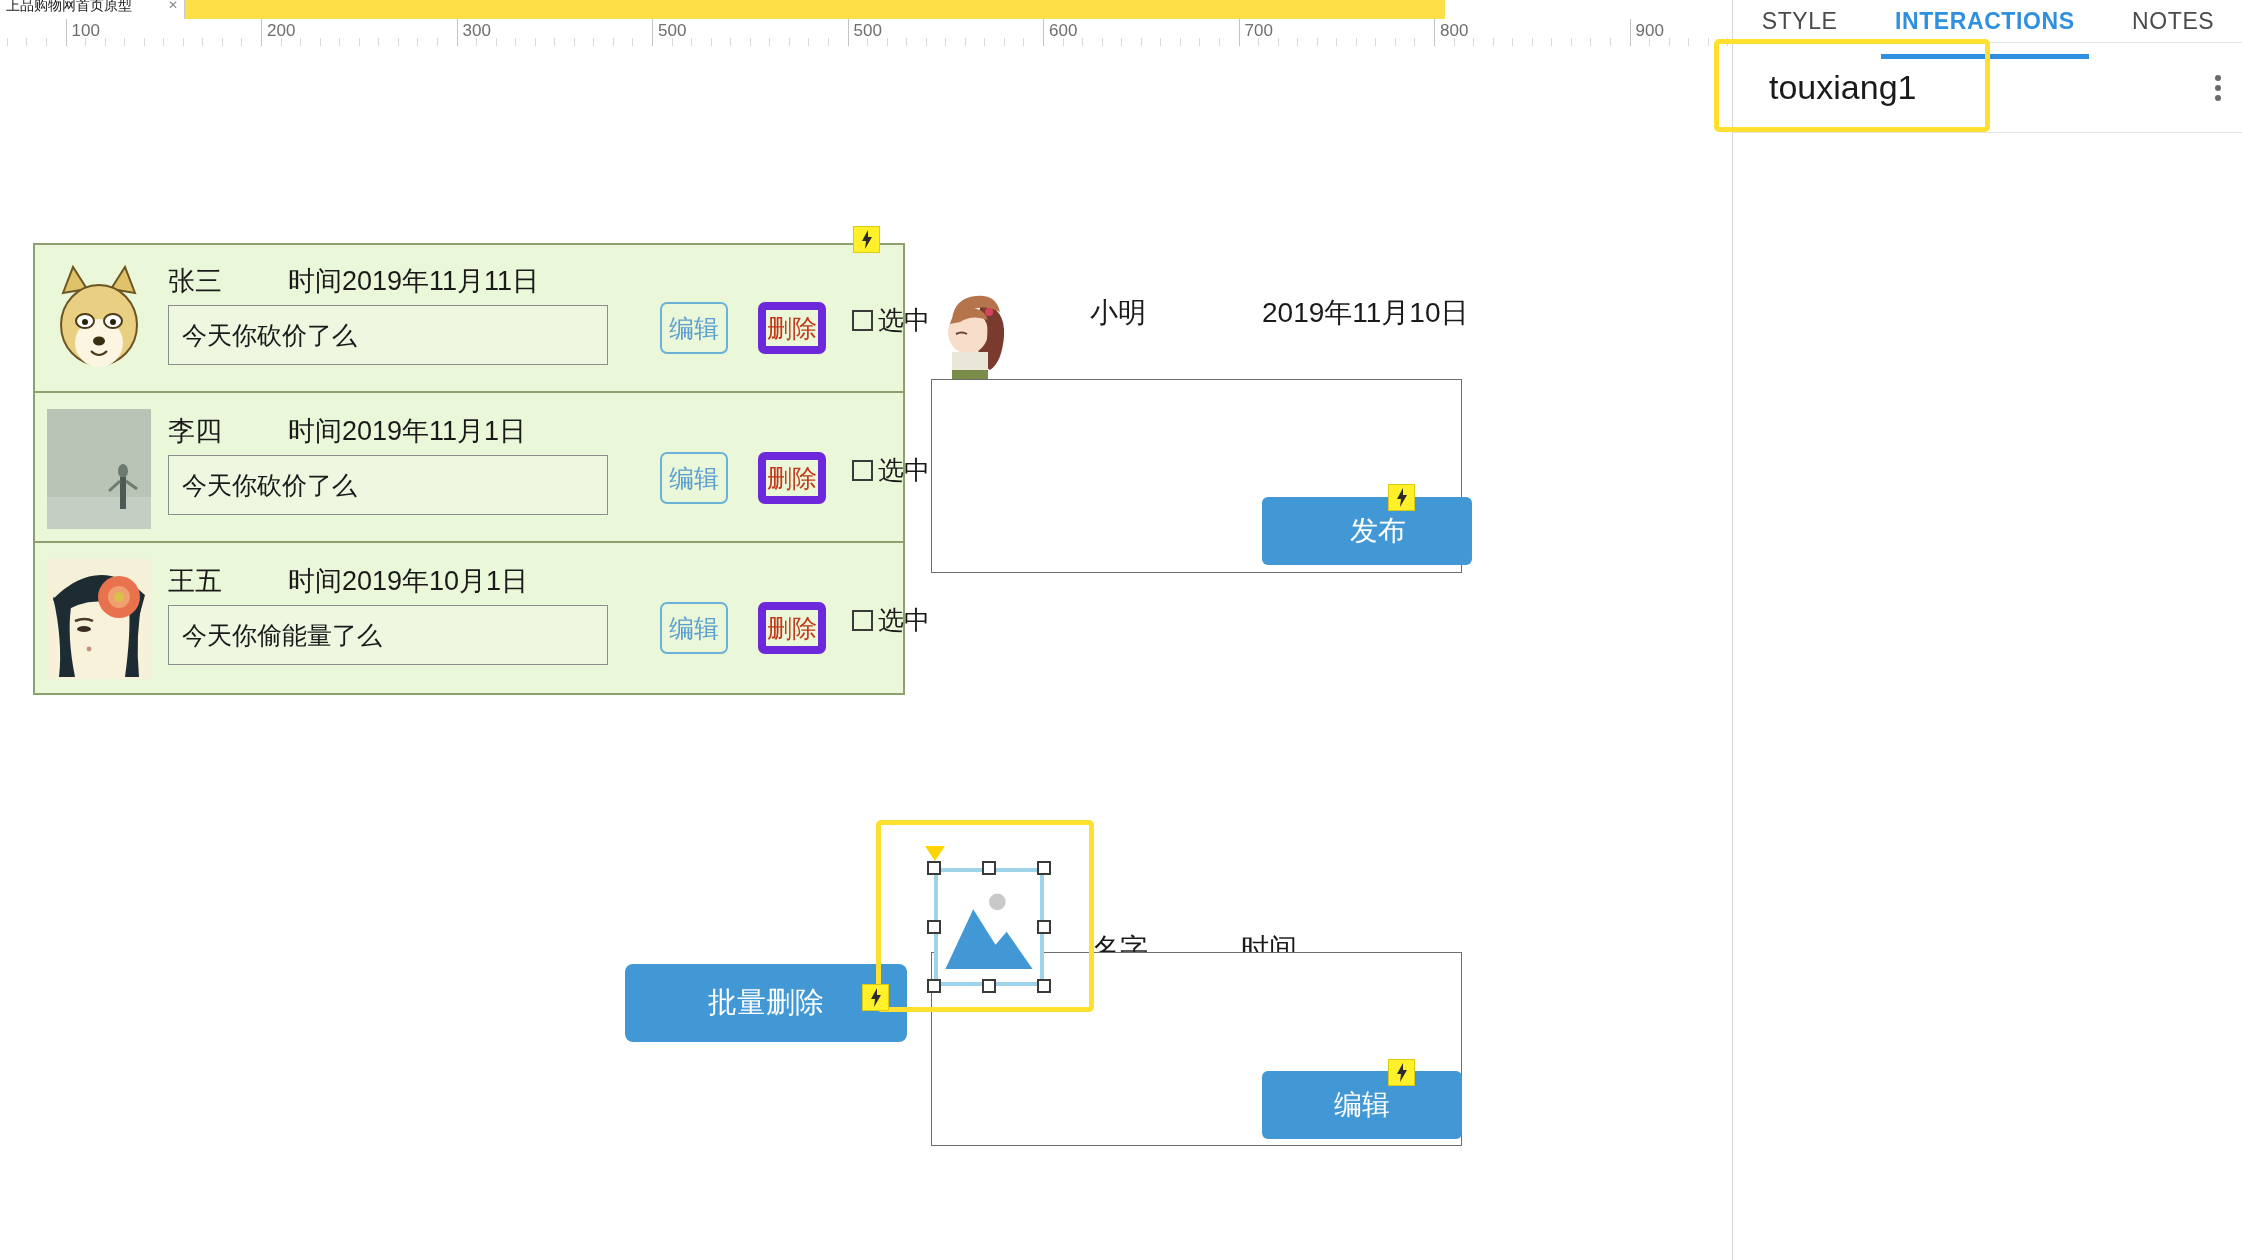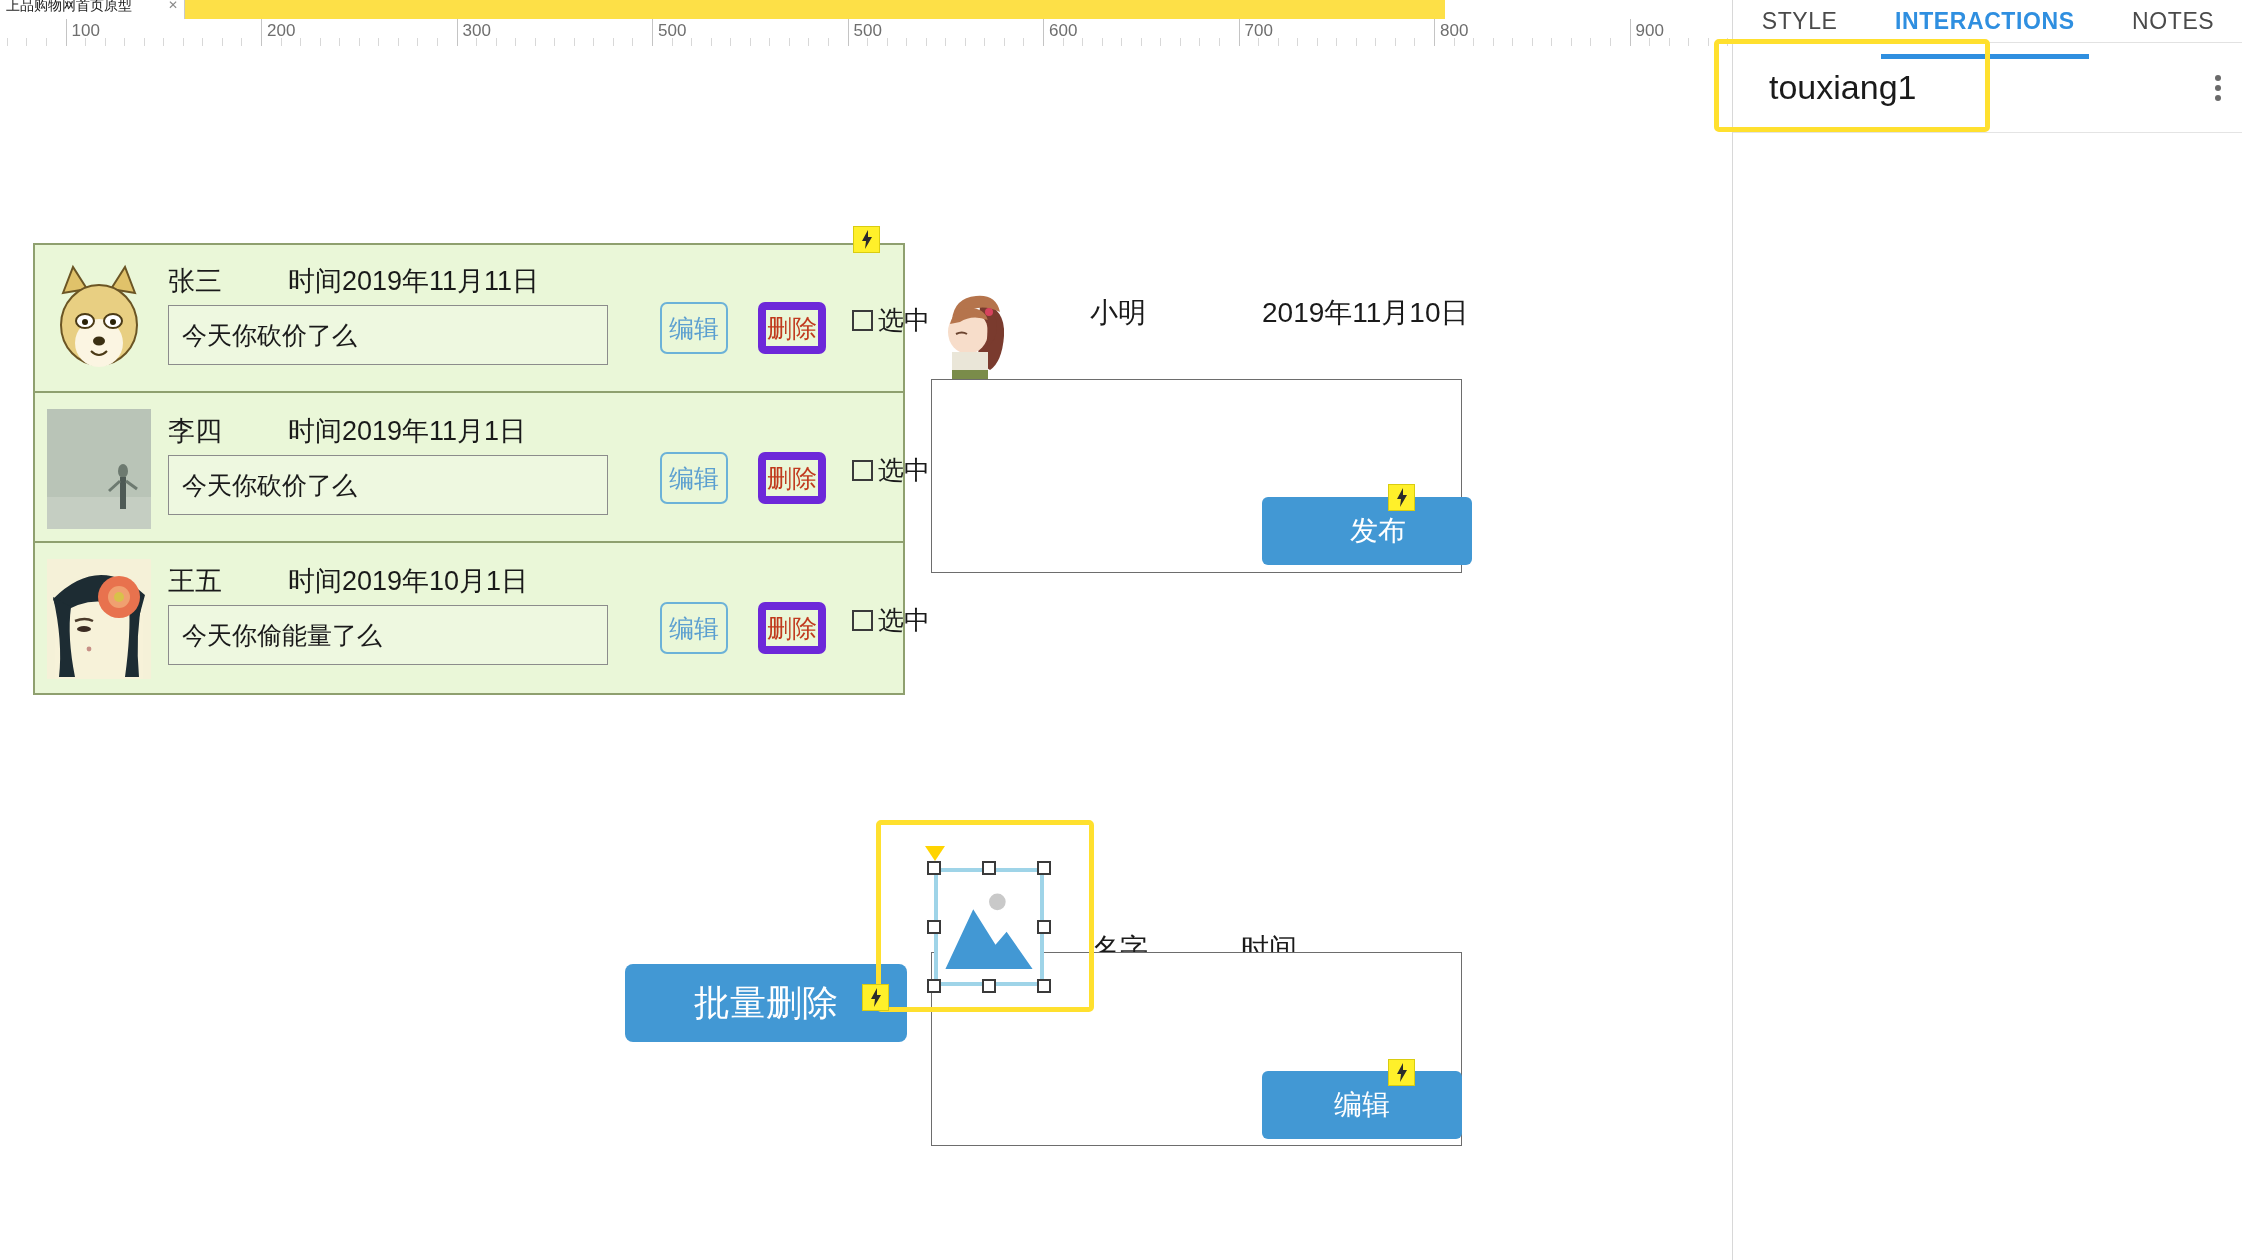--- a/index.html
+++ b/index.html
@@ -280,21 +280,21 @@
     font-size: 28px;
   }
   .btn-batch-del {
     position: absolute;
     left: 625px; top: 918px;
     width: 282px; height: 78px;
     background: #4298d4;
     border-radius: 8px;
     display: flex; align-items: center; justify-content: center;
     color: #ffffff;
-    font-size: 36px;
+    font-size: 29px;
   }
 
   
   .sel-ring {
     position: absolute;
     left: 876px; top: 774px;
     width: 218px; height: 192px;
     border: 5px solid #ffe02e;
     border-radius: 5px;
     box-sizing: border-box;

